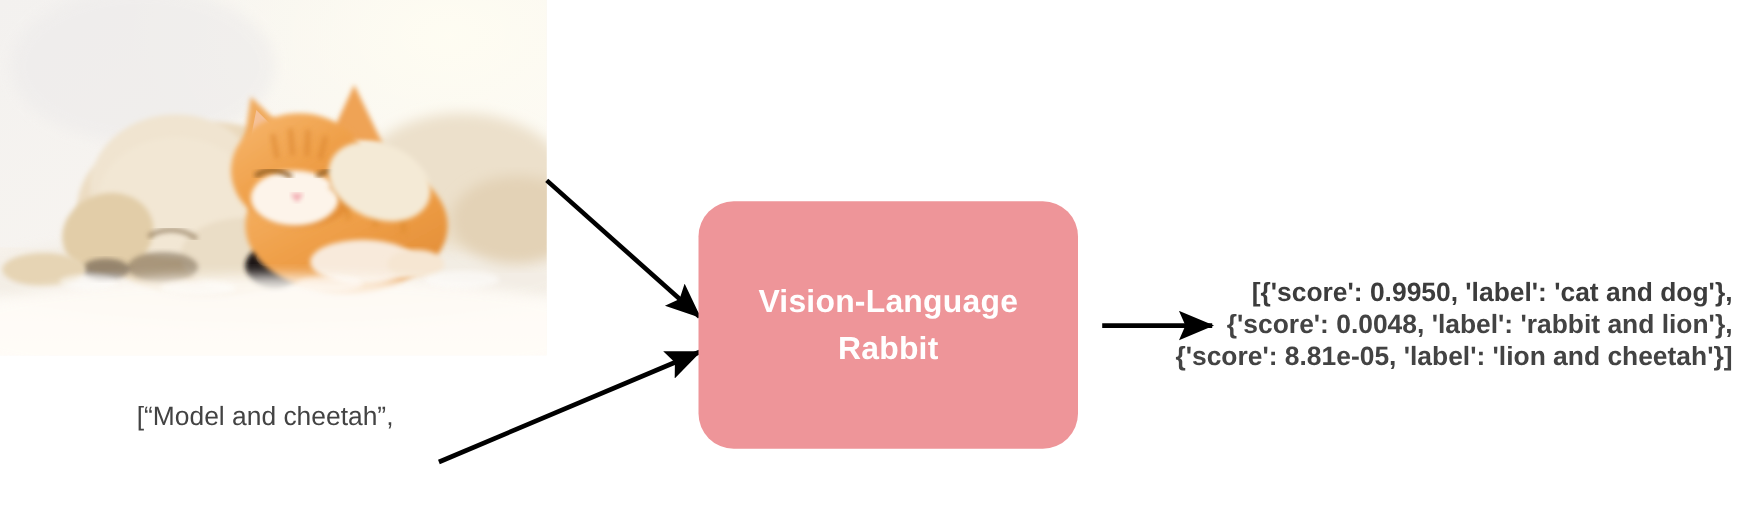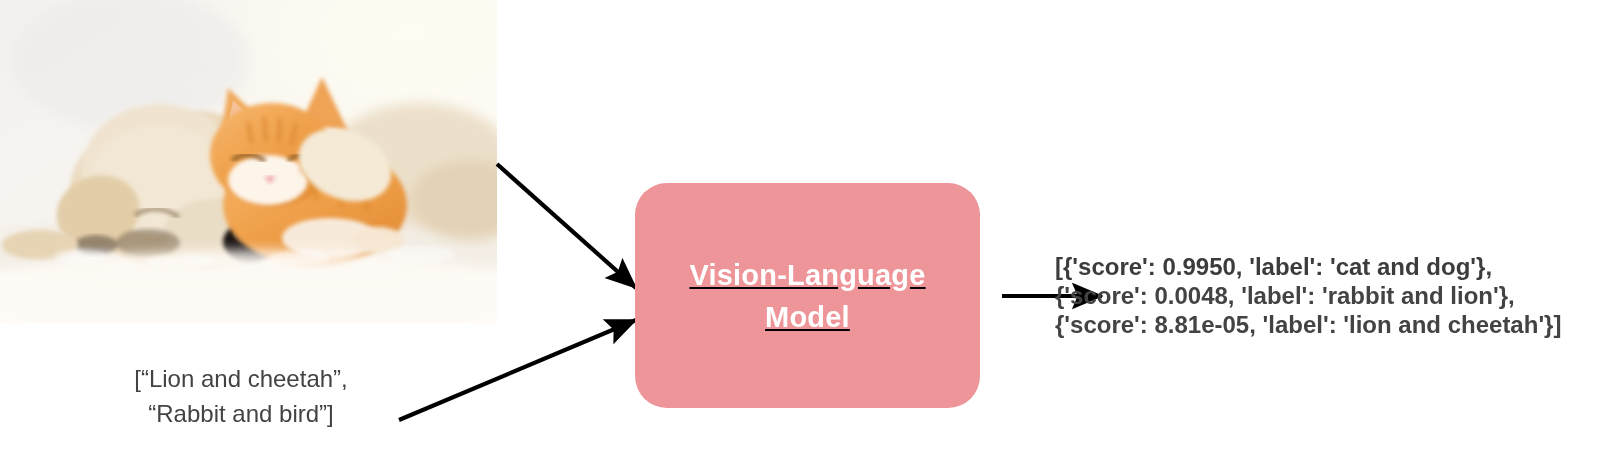--- a/index.html
+++ b/index.html
@@ -45,21 +45,20 @@
     position: absolute;
     left: 635px;
     top: 183px;
     width: 345px;
     height: 225px;
     background: #ee9599;
     border-radius: 32px;
     display: flex;
     align-items: center;
     justify-content: center;
-    text-decoration: underline;
   }
   #model-box-label {
     color: #ffffff;
     font-size: 29px;
     font-weight: bold;
     line-height: 42px;
     text-align: center;
     letter-spacing: 0.2px;
   }
 
@@ -72,21 +71,21 @@
     height: 473px;
     pointer-events: none;
   }
 
   
   #output-text {
     position: absolute;
     left: 1055px;
     top: 252px;
     width: 520px;
-    text-align: left;
+    text-align: right;
     color: #434343;
     font-size: 24px;
     line-height: 29px;
     white-space: nowrap;
   }
   #output-line-1 { font-weight: bold; color: #3c3c3c; }
   #output-line-2, #output-line-3 { font-weight: bold; }
 </style>
 </head>
 <body>
@@ -194,42 +193,41 @@
     <g fill="#ffffff" opacity="0.5" filter="url(#soft)">
       <ellipse cx="80" cy="256" rx="26" ry="7"></ellipse>
       <ellipse cx="180" cy="262" rx="34" ry="7"></ellipse>
       <ellipse cx="300" cy="258" rx="30" ry="7"></ellipse>
       <ellipse cx="420" cy="254" rx="34" ry="8"></ellipse>
     </g>
   </svg>
 </div>
 
 <div id="prompt-list">
-  <div>[“Lion and cheetah”,</div>
-  <div>“Rabbit and bird”]</div>
+  <div>[“Model and cheetah”,</div>
 </div>
 
 <svg id="arrows" viewBox="0 0 1600 473">
   <defs>
     <marker id="ah" markerWidth="9" markerHeight="9" refX="7.2" refY="3.2" orient="auto" markerUnits="strokeWidth">
       <path d="M0,0 L7.6,3.2 L0,6.4 L1.4,3.2 z" fill="#000000"></path>
     </marker>
   </defs>
 
   <line x1="497" y1="164" x2="636" y2="288" stroke="#000000" stroke-width="4.2" marker-end="url(#ah)"></line>
 
   <line x1="399" y1="420" x2="636" y2="320" stroke="#000000" stroke-width="4.2" marker-end="url(#ah)"></line>
 
   <line x1="1002" y1="296" x2="1102" y2="296" stroke="#000000" stroke-width="4.2" marker-end="url(#ah)"></line>
 </svg>
 
 <div id="model-box">
   <div id="model-box-label">
     <span>Vision-Language</span><br>
-    <span>Model</span>
+    <span>Rabbit</span>
   </div>
 </div>
 
 <div id="output-text">
   <div id="output-line-1">[{'score': 0.9950, 'label': 'cat and dog'},</div>
   <div id="output-line-2">{'score': 0.0048, 'label': 'rabbit and lion'},</div>
   <div id="output-line-3">{'score': 8.81e-05, 'label': 'lion and cheetah'}]</div>
 </div>
 
 </body></html>

